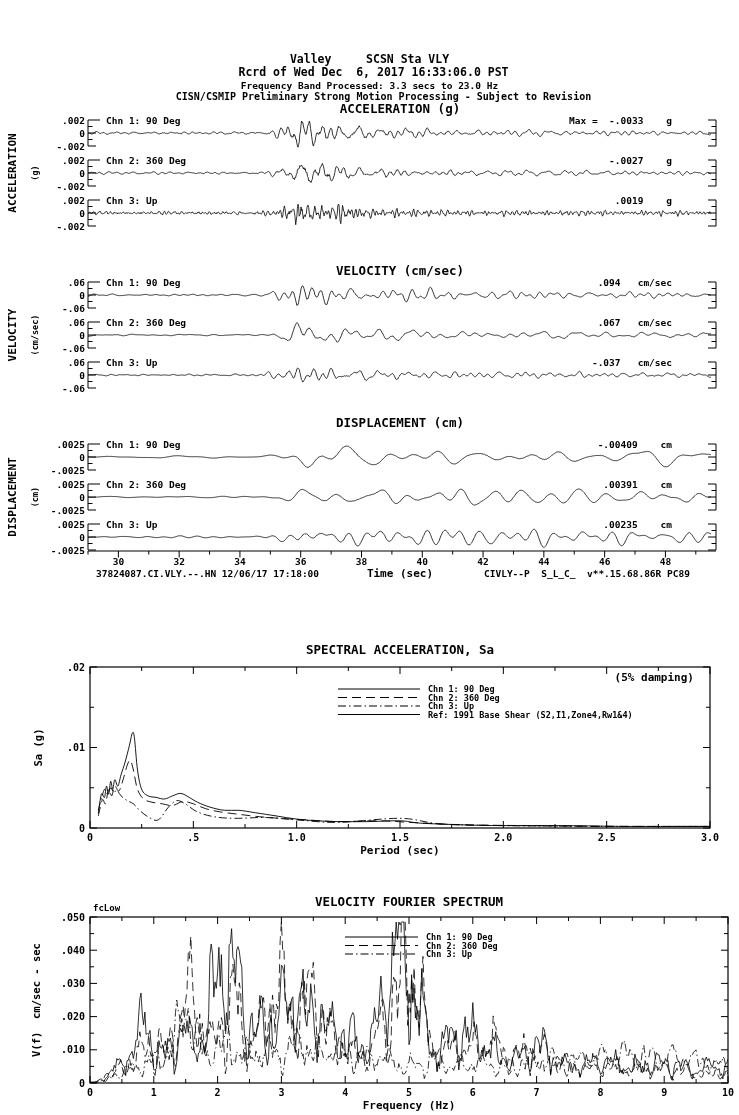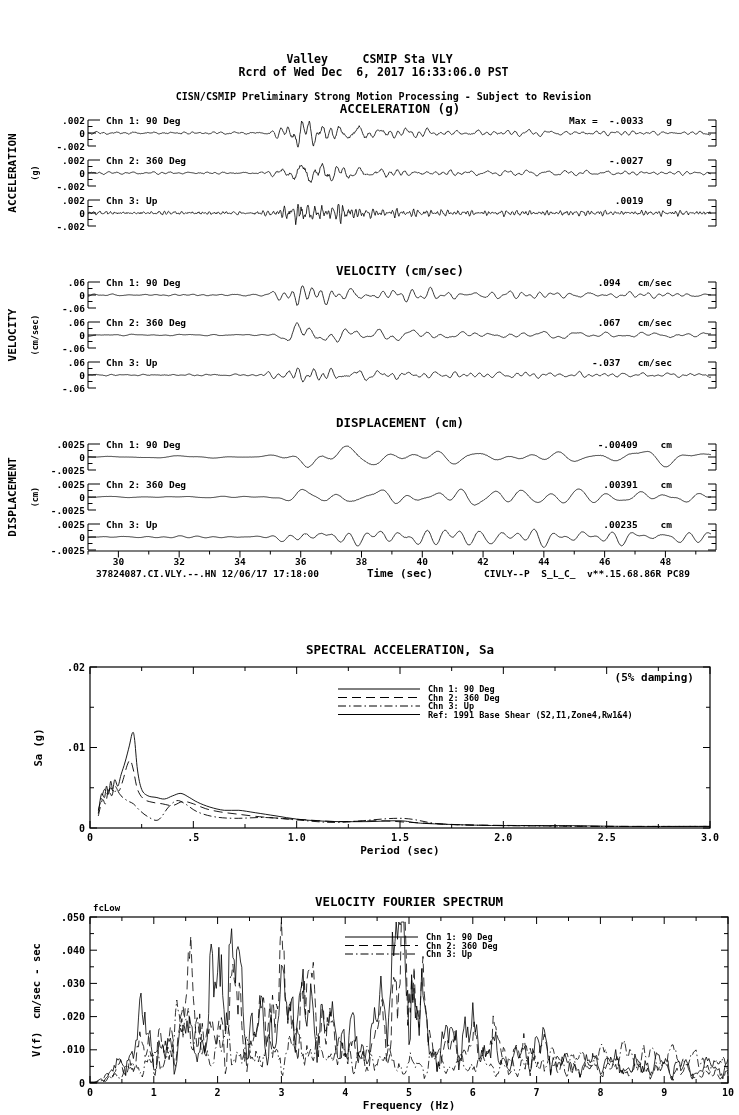--- a/index.html
+++ b/index.html
@@ -10,22 +10,23 @@
   .l2{top:65px;font-size:11.5px;margin-left:8px;}
   .l3{top:80px;font-size:9.5px;}
   .l4{top:91px;font-size:10px;padding-left:28px;}
   svg{position:absolute;left:0;}
   svg text{font-family:"DejaVu Sans Mono",monospace;fill:#000;font-weight:bold;white-space:pre;}
 </style>
 </head>
 <body>
 
 <div class="page">
-  <div class="hdr l1">Valley     CSMIP Sta VLY</div>
+  <div class="hdr l1">Valley     SCSN Sta VLY</div>
   <div class="hdr l2">Rcrd of Wed Dec  6, 2017 16:33:06.0 PST</div>
+  <div class="hdr l3">Frequency Band Processed: 3.3 secs to 23.0 Hz</div>
   <div class="hdr l4">CISN/CSMIP Preliminary Strong Motion Processing - Subject to Revision</div>
   <svg id="ts" width="739" height="485" style="top:100px">
       <text x="400" y="13" font-size="12.5" text-anchor="middle" xml:space="preserve">ACCELERATION (g)</text>
       <text x="16" y="73" font-size="11" text-anchor="middle" transform="rotate(-90 16 73)" xml:space="preserve">ACCELERATION</text>
       <text x="38" y="73" font-size="8.5" text-anchor="middle" transform="rotate(-90 38 73)" xml:space="preserve">(g)</text>
       <path d="M88,20V46M88,20h12M88,26.5h4.5M88,33h8M88,39.5h4.5M88,46h8" stroke="#000" stroke-width="1" fill="none"></path>
       <path d="M716,20V46M716,20h-8M716,26.5h-4.5M716,33h-8M716,39.5h-4.5M716,46h-8" stroke="#000" stroke-width="1" fill="none"></path>
       <text x="85" y="23.5" font-size="9.5" text-anchor="end" xml:space="preserve">.002</text>
       <text x="85" y="36.5" font-size="9.5" text-anchor="end" xml:space="preserve">0</text>
       <text x="85" y="49.5" font-size="9.5" text-anchor="end" xml:space="preserve">-.002</text>

